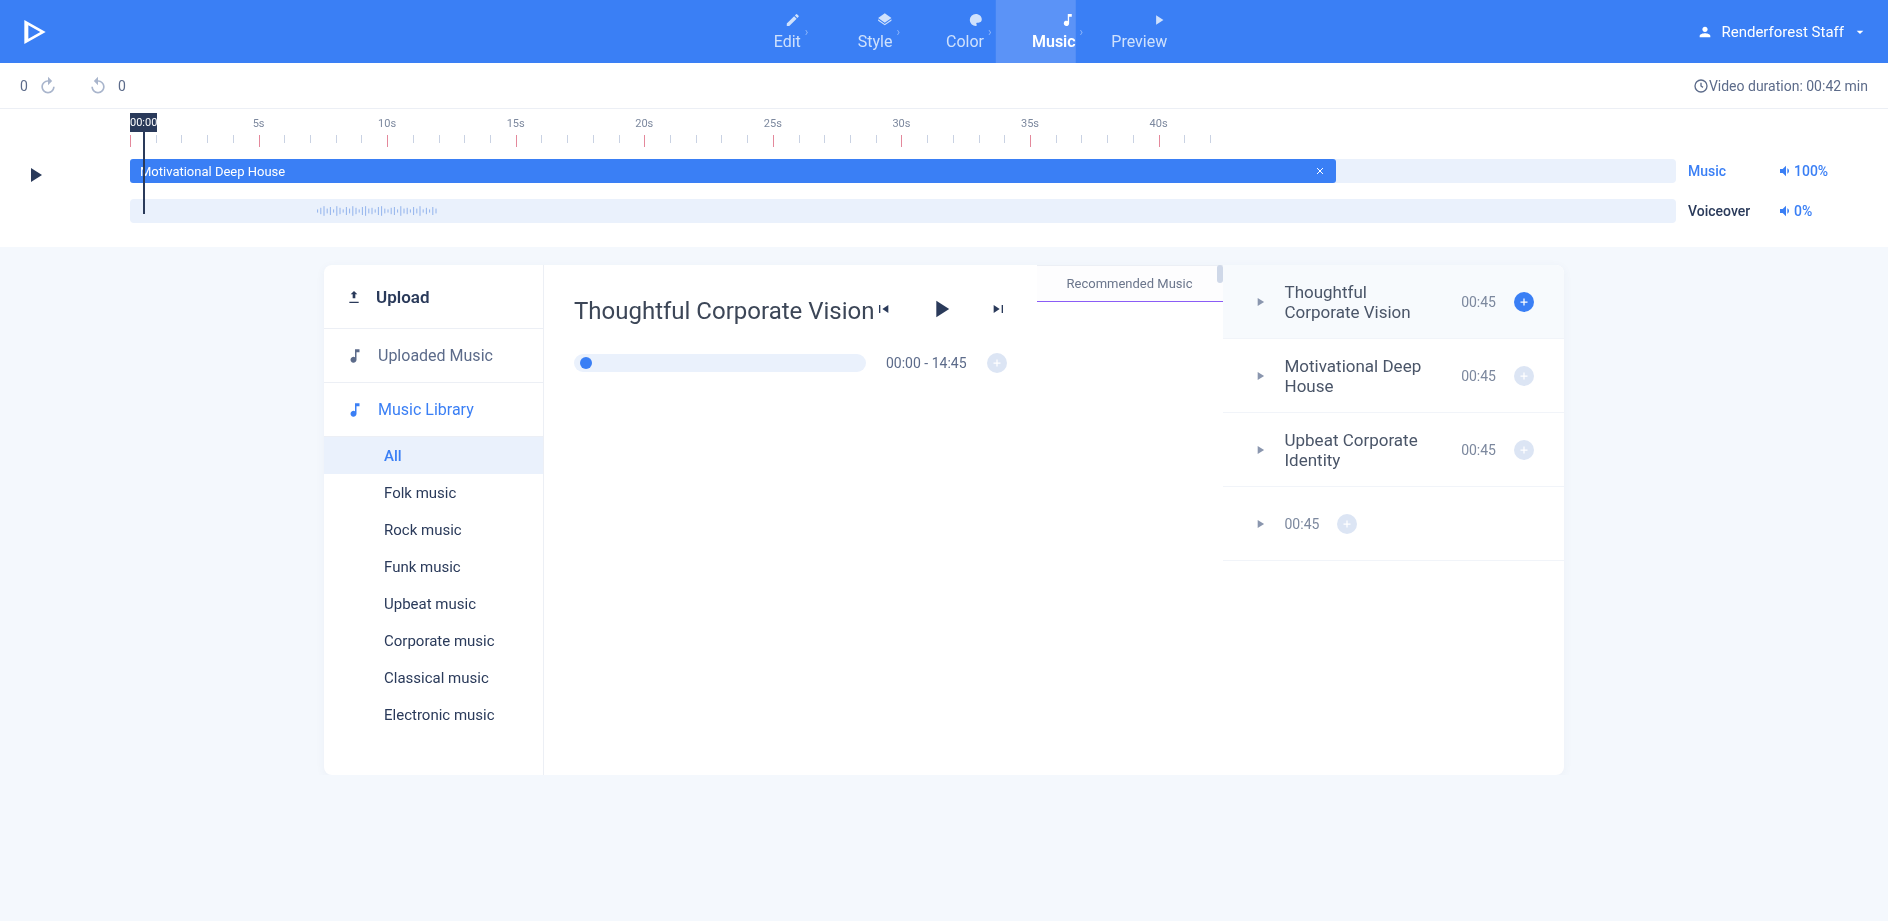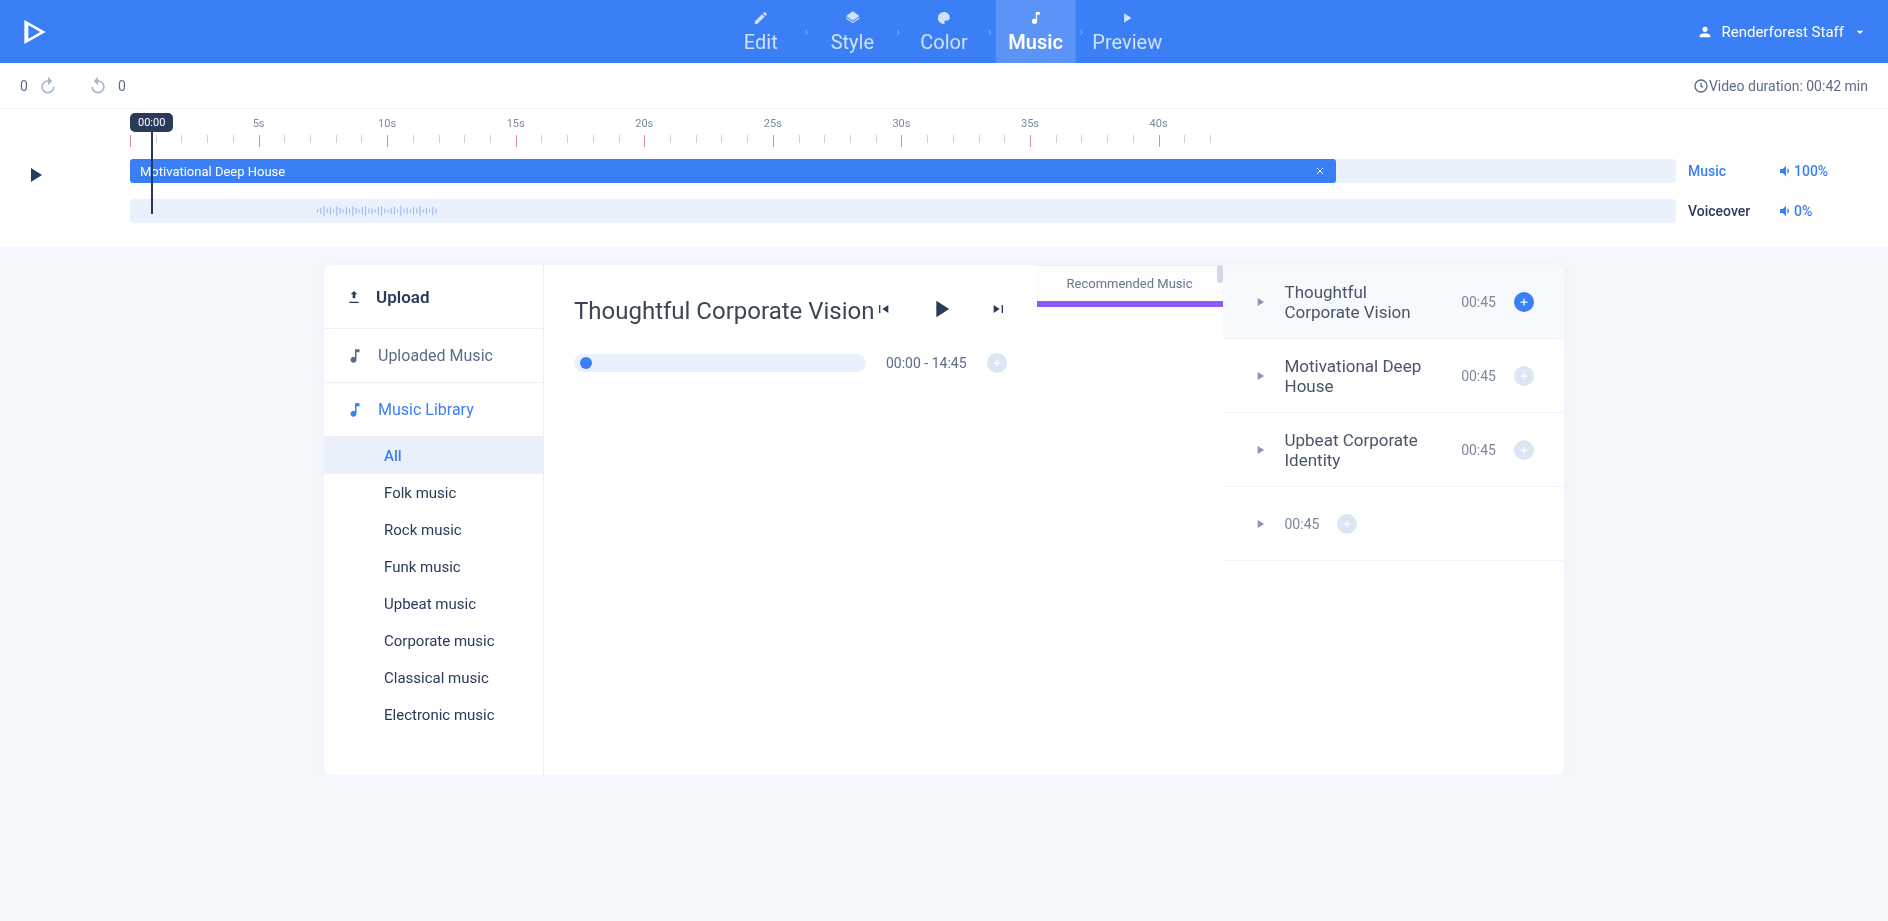--- a/index.html
+++ b/index.html
@@ -3,21 +3,21 @@
 <meta charset="utf-8">
 <style>
 * { margin: 0; padding: 0; box-sizing: border-box; }
 body { font-family: -apple-system, BlinkMacSystemFont, "Segoe UI", Roboto, Helvetica, Arial, sans-serif; background: #f4f8fd; color: #333; overflow: hidden; }
 
 
 .header { background: #3a7ff5; height: 63px; display: flex; align-items: center; color: #fff; position: relative; }
 .logo { width: 70px; display: flex; align-items: center; justify-content: center; }
 .logo svg { width: 32px; height: 32px; fill: #fff; }
 .nav { position: absolute; left: 50%; transform: translateX(-50%); display: flex; align-items: center; height: 100%; }
-.nav-item { display: flex; flex-direction: column; align-items: center; justify-content: center; width: 80px; height: 100%; cursor: pointer; font-size: 20px; color: #cfe1fc; }
+.nav-item { display: flex; flex-direction: column; align-items: flex-end; justify-content: center; width: 80px; height: 100%; cursor: pointer; font-size: 16px; color: #cfe1fc; }
 .nav-item.active { background: #5b93f7; color: #fff; font-weight: 600; }
 .nav-item svg { width: 16px; height: 16px; margin-bottom: 4px; fill: currentColor; }
 .nav-sep { color: #8fb7fa; font-size: 12px; padding: 0 4px; }
 .user { margin-left: auto; margin-right: 20px; display: flex; align-items: center; gap: 8px; font-size: 15px; cursor: pointer; }
 .user svg { width: 16px; height: 16px; fill: #fff; }
 
 
 .toolbar { background: #fff; height: 46px; display: flex; align-items: center; padding: 0 20px; border-bottom: 1px solid #eceff5; font-size: 14px; color: #5c6b8a; }
 .undo-redo { display: flex; align-items: center; gap: 10px; }
 .undo-redo svg { width: 20px; height: 20px; fill: #a9b5cc; cursor: pointer; }
@@ -27,21 +27,21 @@
 
 
 .timeline { background: #fff; padding: 8px 20px 16px 20px; }
 .ruler { margin-left: 110px; position: relative; height: 34px; }
 .ruler-labels { position: relative; height: 14px; font-size: 11px; color: #7c889e; }
 .ruler-labels span { position: absolute; transform: translateX(-50%); }
 .ruler-ticks { position: relative; height: 14px; margin-top: 4px; }
 .ruler-ticks div { position: absolute; top: 0; width: 1px; height: 8px; background: #c9d2e3; }
 .ruler-ticks div.major { height: 12px; background: #e4889b; }
 .playhead { position: absolute; left: 110px; top: -4px; z-index: 5; }
-.playhead-badge { background: #2a3a5a; color: #fff; font-size: 11px; padding: 3px 8px; border-radius: 5px; }
+.playhead-badge { background: #2a3a5a; color: #fff; font-size: 11px; padding: 3px 0; border-radius: 0; }
 .playhead-line { width: 2px; height: 82px; background: #2a3a5a; margin: 0 auto; }
 .tl-rows { position: relative; }
 .tl-row { display: flex; align-items: center; height: 40px; gap: 0; }
 .tl-play { width: 50px; display: flex; justify-content: center; }
 .tl-play svg { width: 24px; height: 24px; fill: #2a3a5a; cursor: pointer; }
 .tl-track-wrap { margin-left: 60px; flex: 1; display: flex; align-items: center; background: #eaf1fc; border-radius: 4px; padding: 0; height: 24px; position: relative; }
 .tl-track-wrap.voiceover { background: #eaf1fc; }
 .tl-music-bar { background: #3a7ff5; color: #fff; font-size: 13px; padding: 3px 10px; border-radius: 3px; width: 78%; display: flex; align-items: center; justify-content: space-between; height: 24px; }
 .tl-music-bar svg { width: 12px; height: 12px; stroke: #fff; stroke-width: 2; fill: none; cursor: pointer; }
 .tl-voice-wave { width: 78%; height: 24px; display: flex; align-items: center; padding-left: 12%; }
@@ -71,21 +71,21 @@
 .ph-controls svg { fill: #2a3a5a; cursor: pointer; }
 .ph-controls .play-big svg { width: 28px; height: 28px; }
 .ph-controls .skip svg { width: 16px; height: 16px; }
 .progress-row { display: flex; align-items: center; gap: 20px; margin-top: 26px; }
 .progress-bar { flex: 1; height: 18px; background: #eaf1fc; border-radius: 10px; position: relative; }
 .progress-dot { width: 12px; height: 12px; background: #3a7ff5; border-radius: 50%; position: absolute; left: 6px; top: 3px; }
 .progress-time { font-size: 14px; color: #5c6b8a; }
 .add-circle { width: 20px; height: 20px; border-radius: 50%; background: #dce5f4; display: flex; align-items: center; justify-content: center; cursor: pointer; }
 .add-circle svg { width: 12px; height: 12px; stroke: #fff; stroke-width: 2.5; }
 
-.section-label { padding: 10px 30px; font-size: 13px; color: #6b768c; border-top: 1px solid #eceff5; border-bottom: 6px solid #8b5cf6; background: #fdfdfe; }
+.section-label { padding: 10px 30px; font-size: 13px; color: #6b768c; border-top: 1px solid #eceff5; border-bottom: 1px solid #8b5cf6; background: #fdfdfe; }
 .track-list { flex: 1; overflow-y: auto; }
 .track-row { display: flex; align-items: center; padding: 0 30px; height: 74px; border-bottom: 1px solid #f1f4f9; cursor: pointer; gap: 18px; }
 .track-row:hover, .track-row.selected { background: #f7fafd; }
 .track-row svg.play { width: 14px; height: 14px; fill: #8a96ae; }
 .track-row .t-name { flex: 1; font-size: 17px; color: #4a5568; }
 .track-row .t-dur { font-size: 14px; color: #7c889e; }
 .track-row .t-add { background: #dce5f4; }
 .track-row.selected .t-add { background: #3a7ff5; }
 .scrollbar-slot { position: absolute; right: 0; top: 0; width: 6px; height: 18px; background: #cfd8e8; border-radius: 3px; }
 </style>

